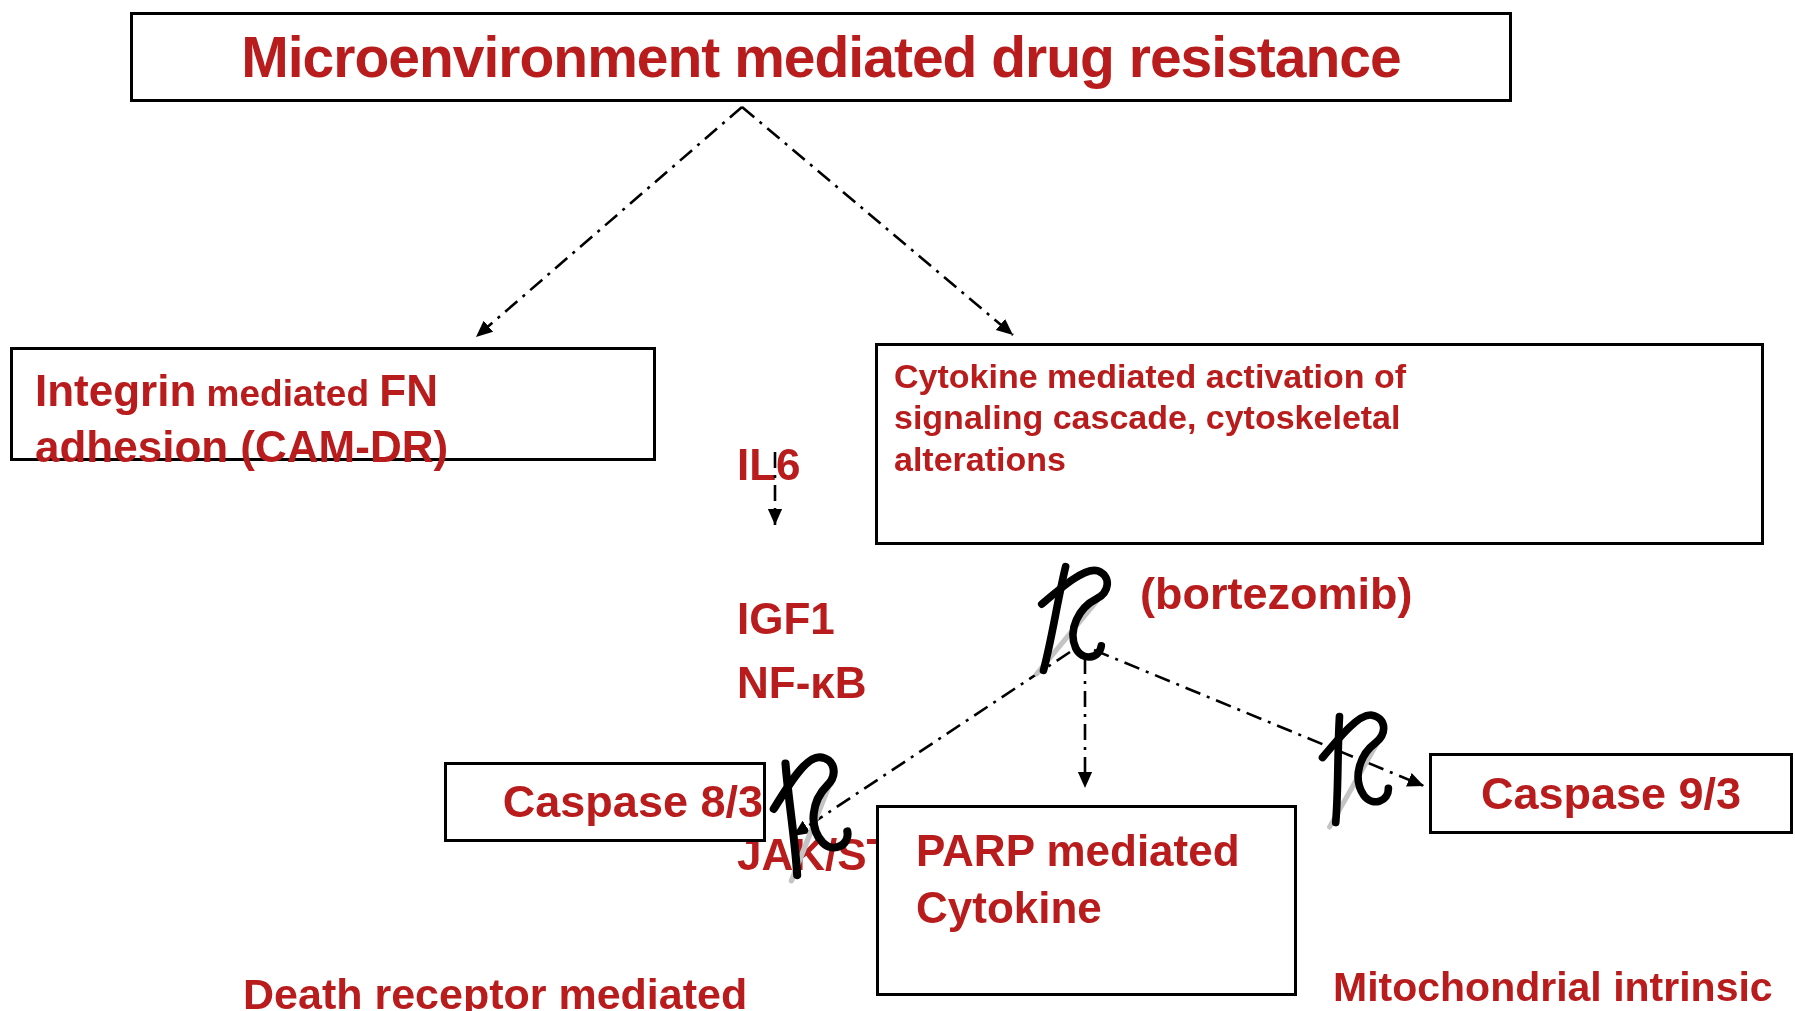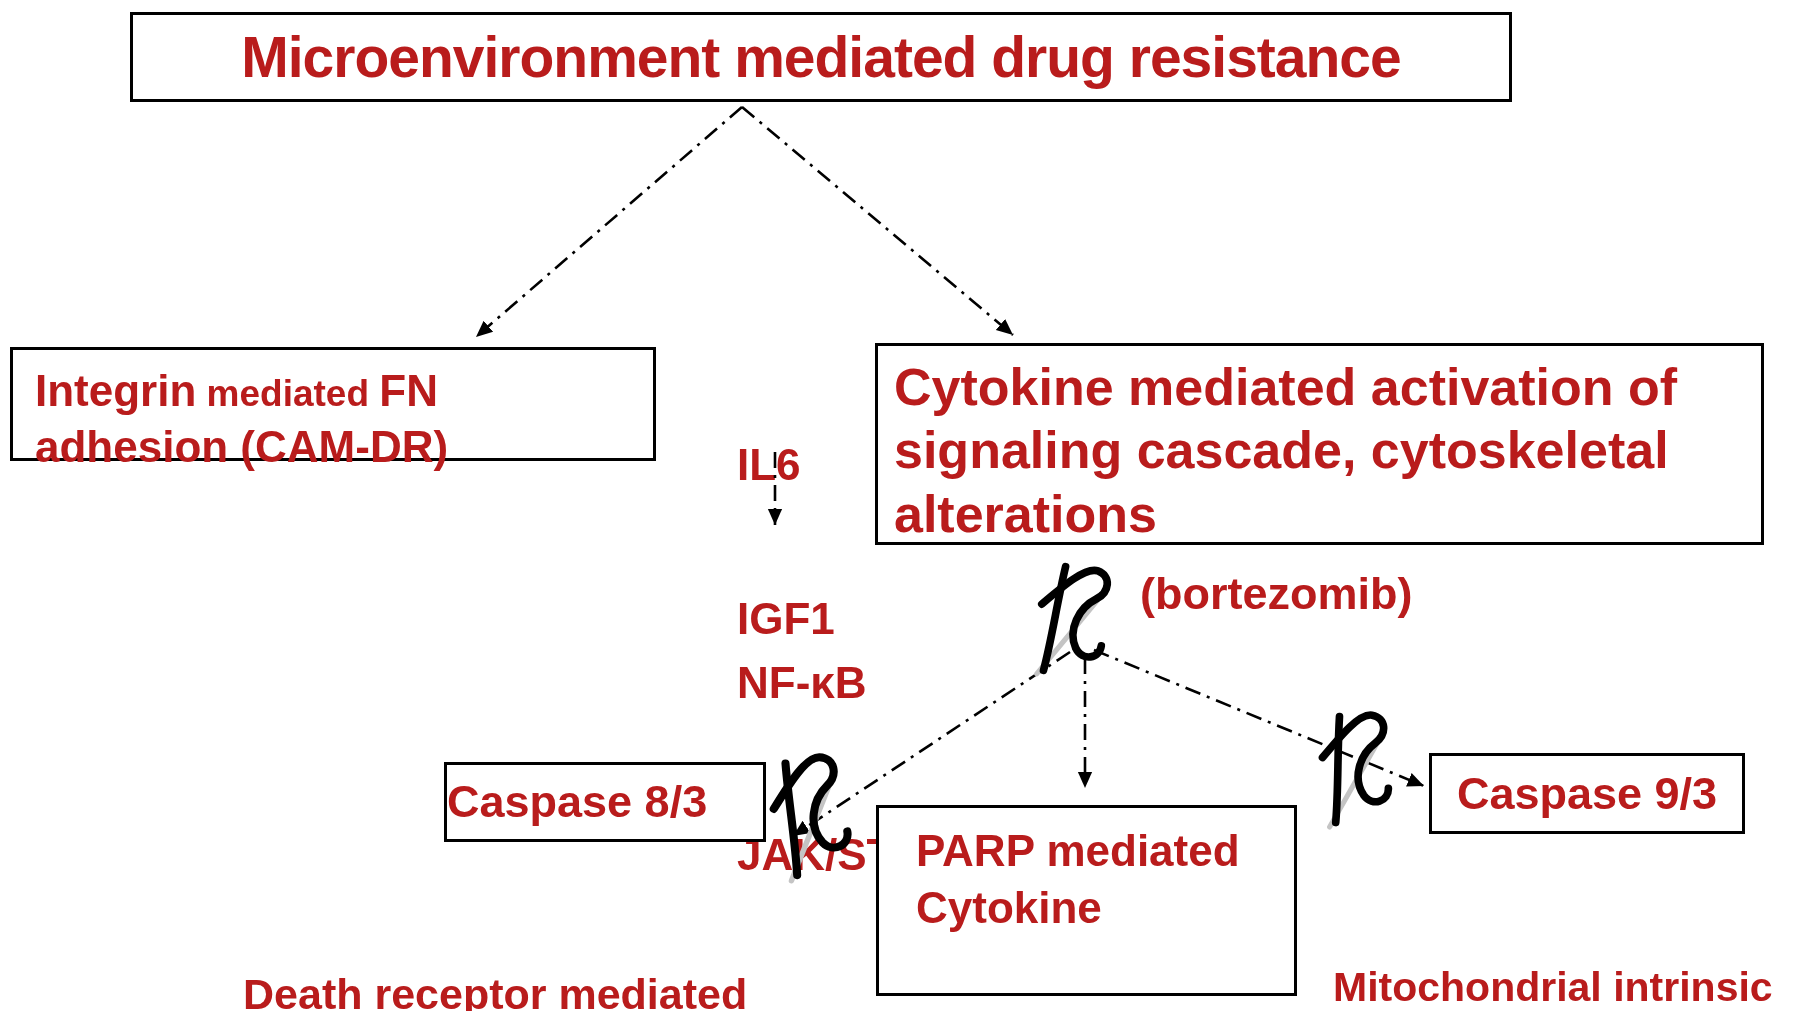--- a/index.html
+++ b/index.html
@@ -6,27 +6,27 @@
   .stage{position:relative;width:1795px;height:1011px;background:#ffffff;
          font-family:"Liberation Sans",sans-serif;font-weight:bold;color:#b91c1c;overflow:hidden;}
   .box{position:absolute;border:3px solid #000;background:#fff;box-sizing:border-box;z-index:2;}
   .freetext{position:absolute;z-index:2;white-space:pre-wrap;}
   .title-box{left:130px;top:12px;width:1382px;height:90px;display:flex;align-items:center;
              justify-content:center;font-size:57px;letter-spacing:-1px;}
   .integrin-box{left:10px;top:347px;width:646px;height:114px;padding:13px 0 0 22px;
                 font-size:44px;line-height:1.28;}
   .seg-small{font-size:37px;}
   .cytokine-box{left:875px;top:343px;width:889px;height:202px;padding:10px 12px 0 16px;
-                font-size:52px;line-height:1.22;}
+                font-size:34px;line-height:1.22;}
   .il6-block{left:737px;top:336px;font-size:44px;line-height:1.17;}
   .nfkb-block{left:737px;top:540px;font-size:44px;line-height:1.3;}
   .bortezomib{left:1140px;top:568px;font-size:45px;}
   .caspase83-box{left:444px;top:762px;width:322px;height:80px;display:flex;align-items:center;
-                 justify-content:flex-start;font-size:45px;}
-  .caspase93-box{left:1429px;top:753px;width:316px;height:81px;display:flex;align-items:center;
+                 justify-content:flex-end;font-size:45px;}
+  .caspase93-box{left:1429px;top:753px;width:364px;height:81px;display:flex;align-items:center;
                  justify-content:center;font-size:45px;}
   .parp-box{left:876px;top:805px;width:421px;height:191px;padding:14px 0 0 37px;
             font-size:44px;line-height:1.3;}
   .death-block{left:243px;top:852px;font-size:43px;line-height:1.33;}
   .mito-block{left:1333px;top:846px;font-size:41px;line-height:1.38;}
   svg.overlay{position:absolute;left:0;top:0;z-index:3;pointer-events:none;}
   .dd{stroke:#000;stroke-width:2.6;stroke-dasharray:16 7 3 7;fill:none;}
   .blade{stroke:#000;stroke-width:9;fill:none;stroke-linecap:round;}
   .shade{stroke:#c4c4c4;stroke-width:6;fill:none;stroke-linecap:round;}
 </style>

